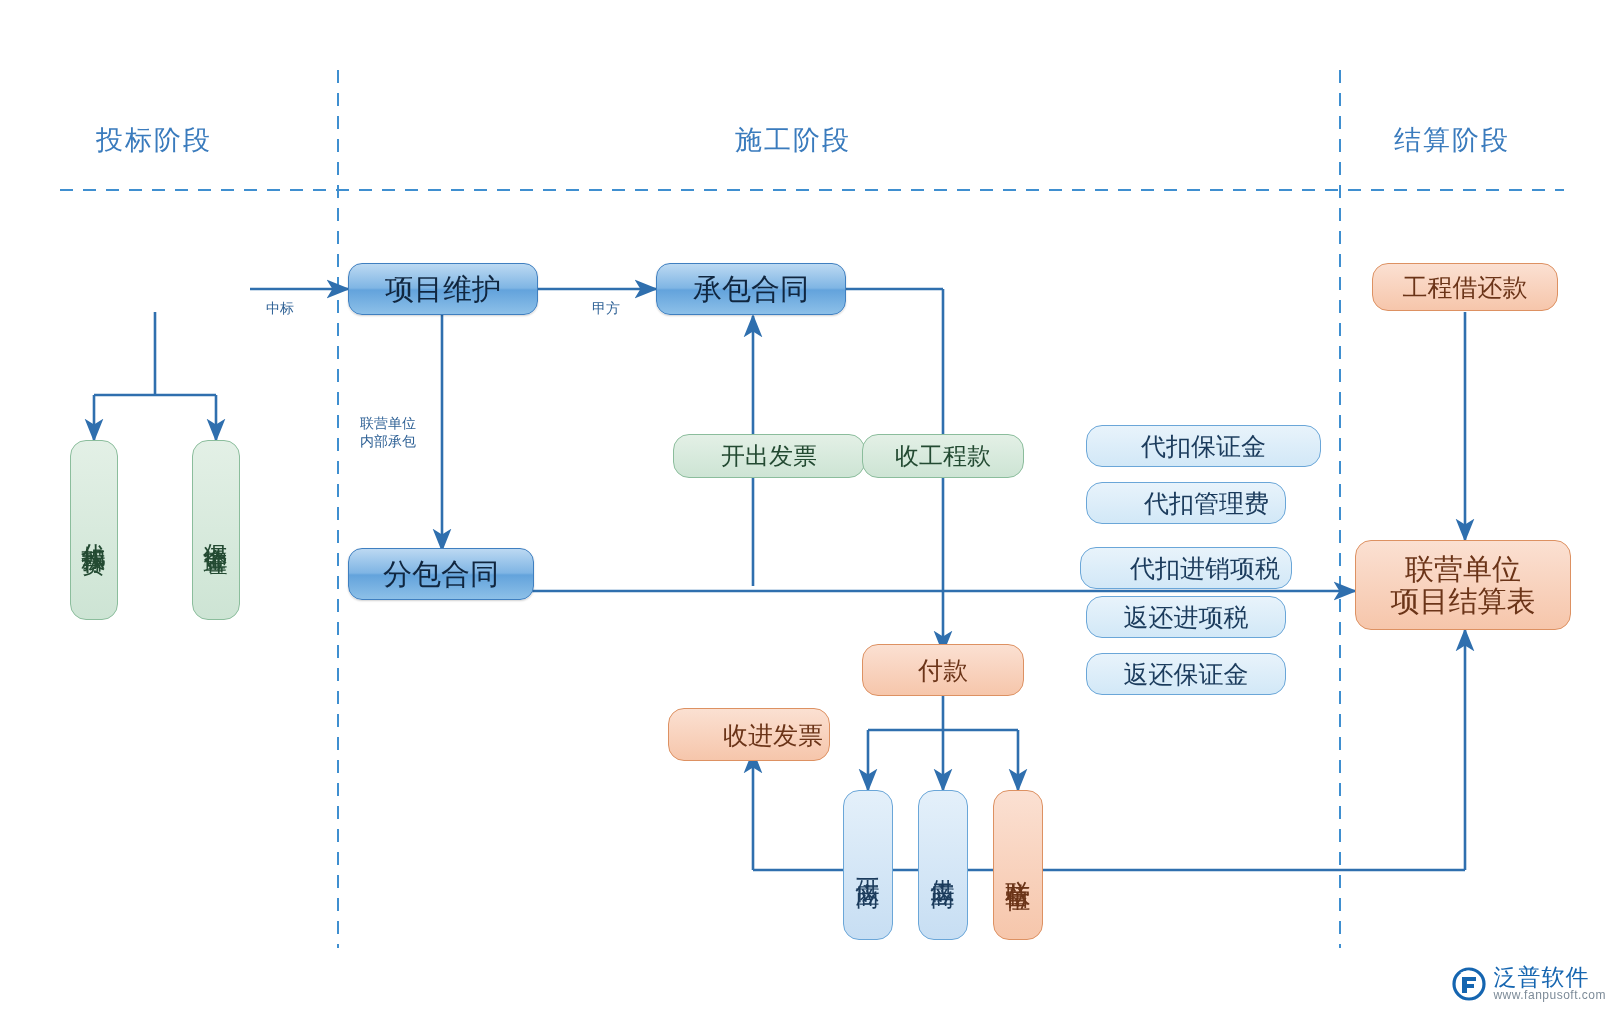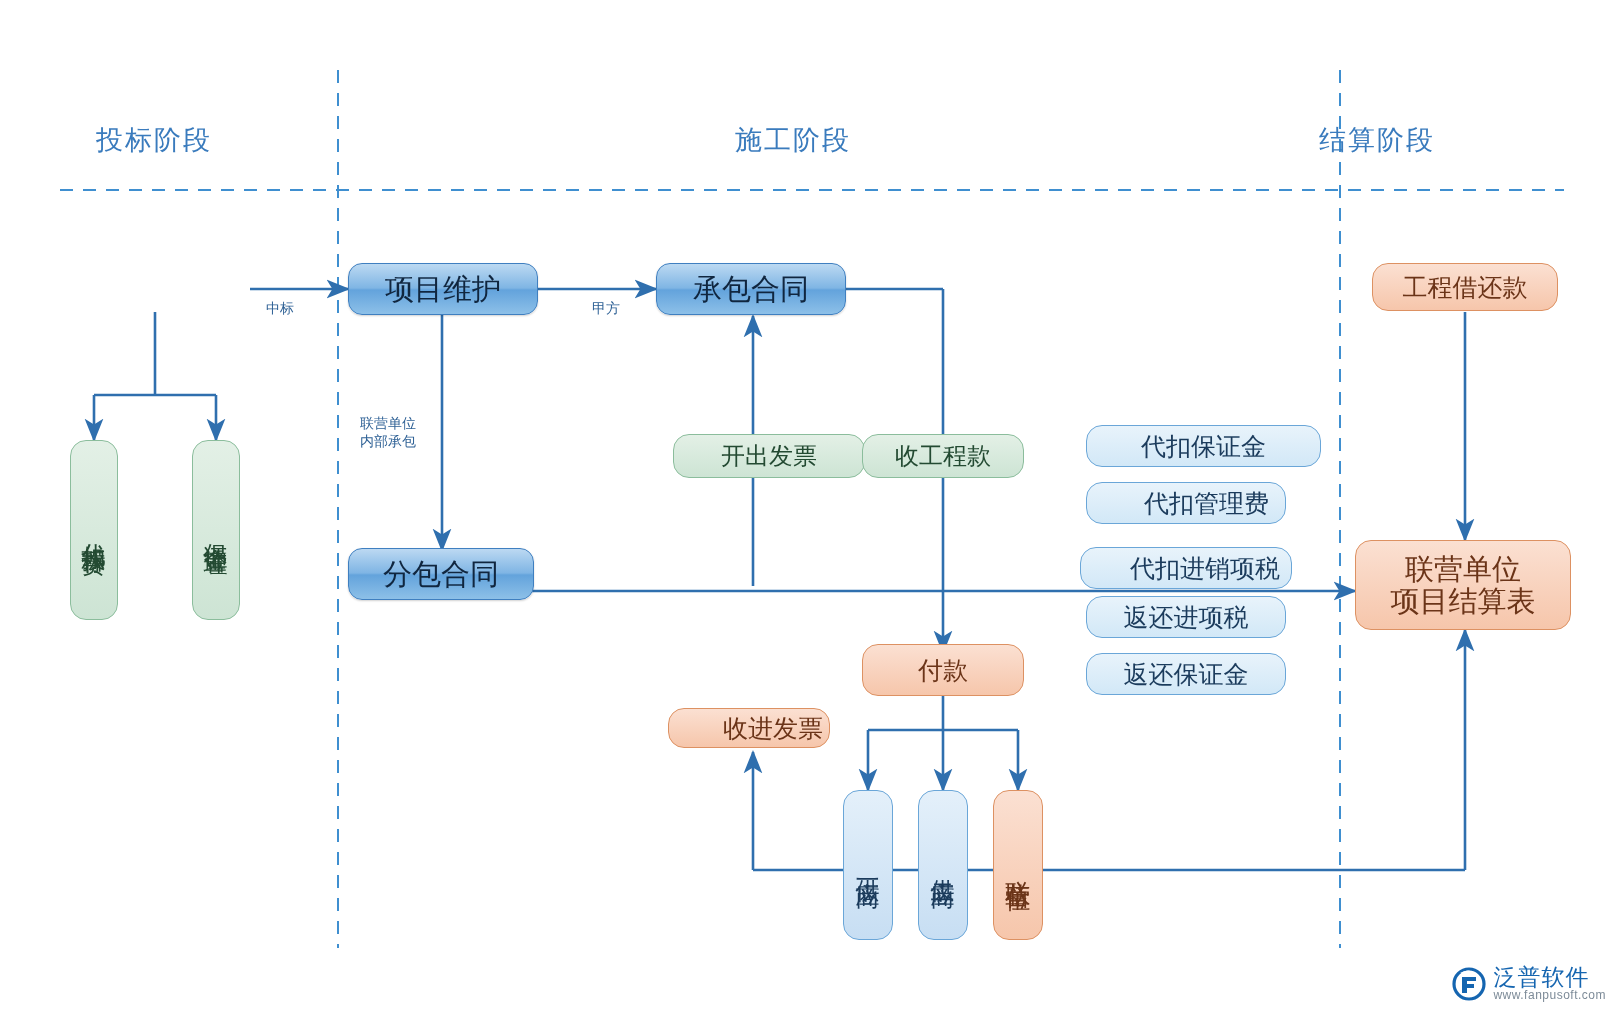--- a/index.html
+++ b/index.html
@@ -173,21 +173,21 @@
       <line x1="1465" y1="870" x2="1465" y2="630" marker-end="url(#arrow)"></line>
 
       <line x1="532" y1="591" x2="1355" y2="591" marker-end="url(#arrow)"></line>
 
       <line x1="1465" y1="312" x2="1465" y2="540" marker-end="url(#arrow)"></line>
     </g>
   </svg>
 
   <div class="phase-label" style="left:96px; top:122px;">投标阶段</div>
   <div class="phase-label" style="left:735px; top:122px;">施工阶段</div>
-  <div class="phase-label" style="left:1319px; top:122px;">结算阶段</div>
+  <div class="phase-label" style="left:1394px; top:122px;">结算阶段</div>
 
   <div class="edge-label" style="left:266px; top:300px;">中标</div>
   <div class="edge-label" style="left:592px; top:300px;">甲方</div>
   <div class="edge-label" style="left:360px; top:415px;">联营单位
 内部承包</div>
 
 
   <div class="node blue-main" style="left:348px; top:263px; width:190px; height:52px;">项目维护</div>
 
   <div class="node blue-main" style="left:656px; top:263px; width:190px; height:52px;">承包合同</div>
@@ -197,21 +197,21 @@
   <div class="node green-light vertical" style="left:70px; top:440px; width:48px; height:180px;">代扣投标费</div>
 
   <div class="node green-light vertical" style="left:192px; top:440px; width:48px; height:180px;">保证金管理</div>
 
   <div class="node green-light" style="left:673px; top:434px; width:192px; height:44px;">开出发票</div>
 
   <div class="node green-light" style="left:862px; top:434px; width:162px; height:44px;">收工程款</div>
 
   <div class="node orange-light" style="left:862px; top:632px; width:162px; height:52px;margin-top:12px;">付款</div>
 
-  <div class="node orange-light" style="left:668px; top:708px; width:162px; height:40px;padding-left:48px;">收进发票</div>
+  <div class="node orange-light" style="left:668px; top:708px; width:162px; height:53px;padding-left:48px;">收进发票</div>
 
   <div class="node blue-soft vertical" style="left:843px; top:790px; width:50px; height:150px;">供应商一</div>
 
   <div class="node blue-soft vertical" style="left:918px; top:790px; width:50px; height:150px;">供应商二</div>
 
   <div class="node orange-light vertical" style="left:993px; top:790px; width:50px; height:150px;">联营单位</div>
 
   <div class="node blue-light" style="left:1086px; top:425px; width:235px; height:42px;">代扣保证金</div>
 
   <div class="node blue-light" style="left:1086px; top:482px; width:200px; height:42px;padding-left:41px;">代扣管理费</div>

